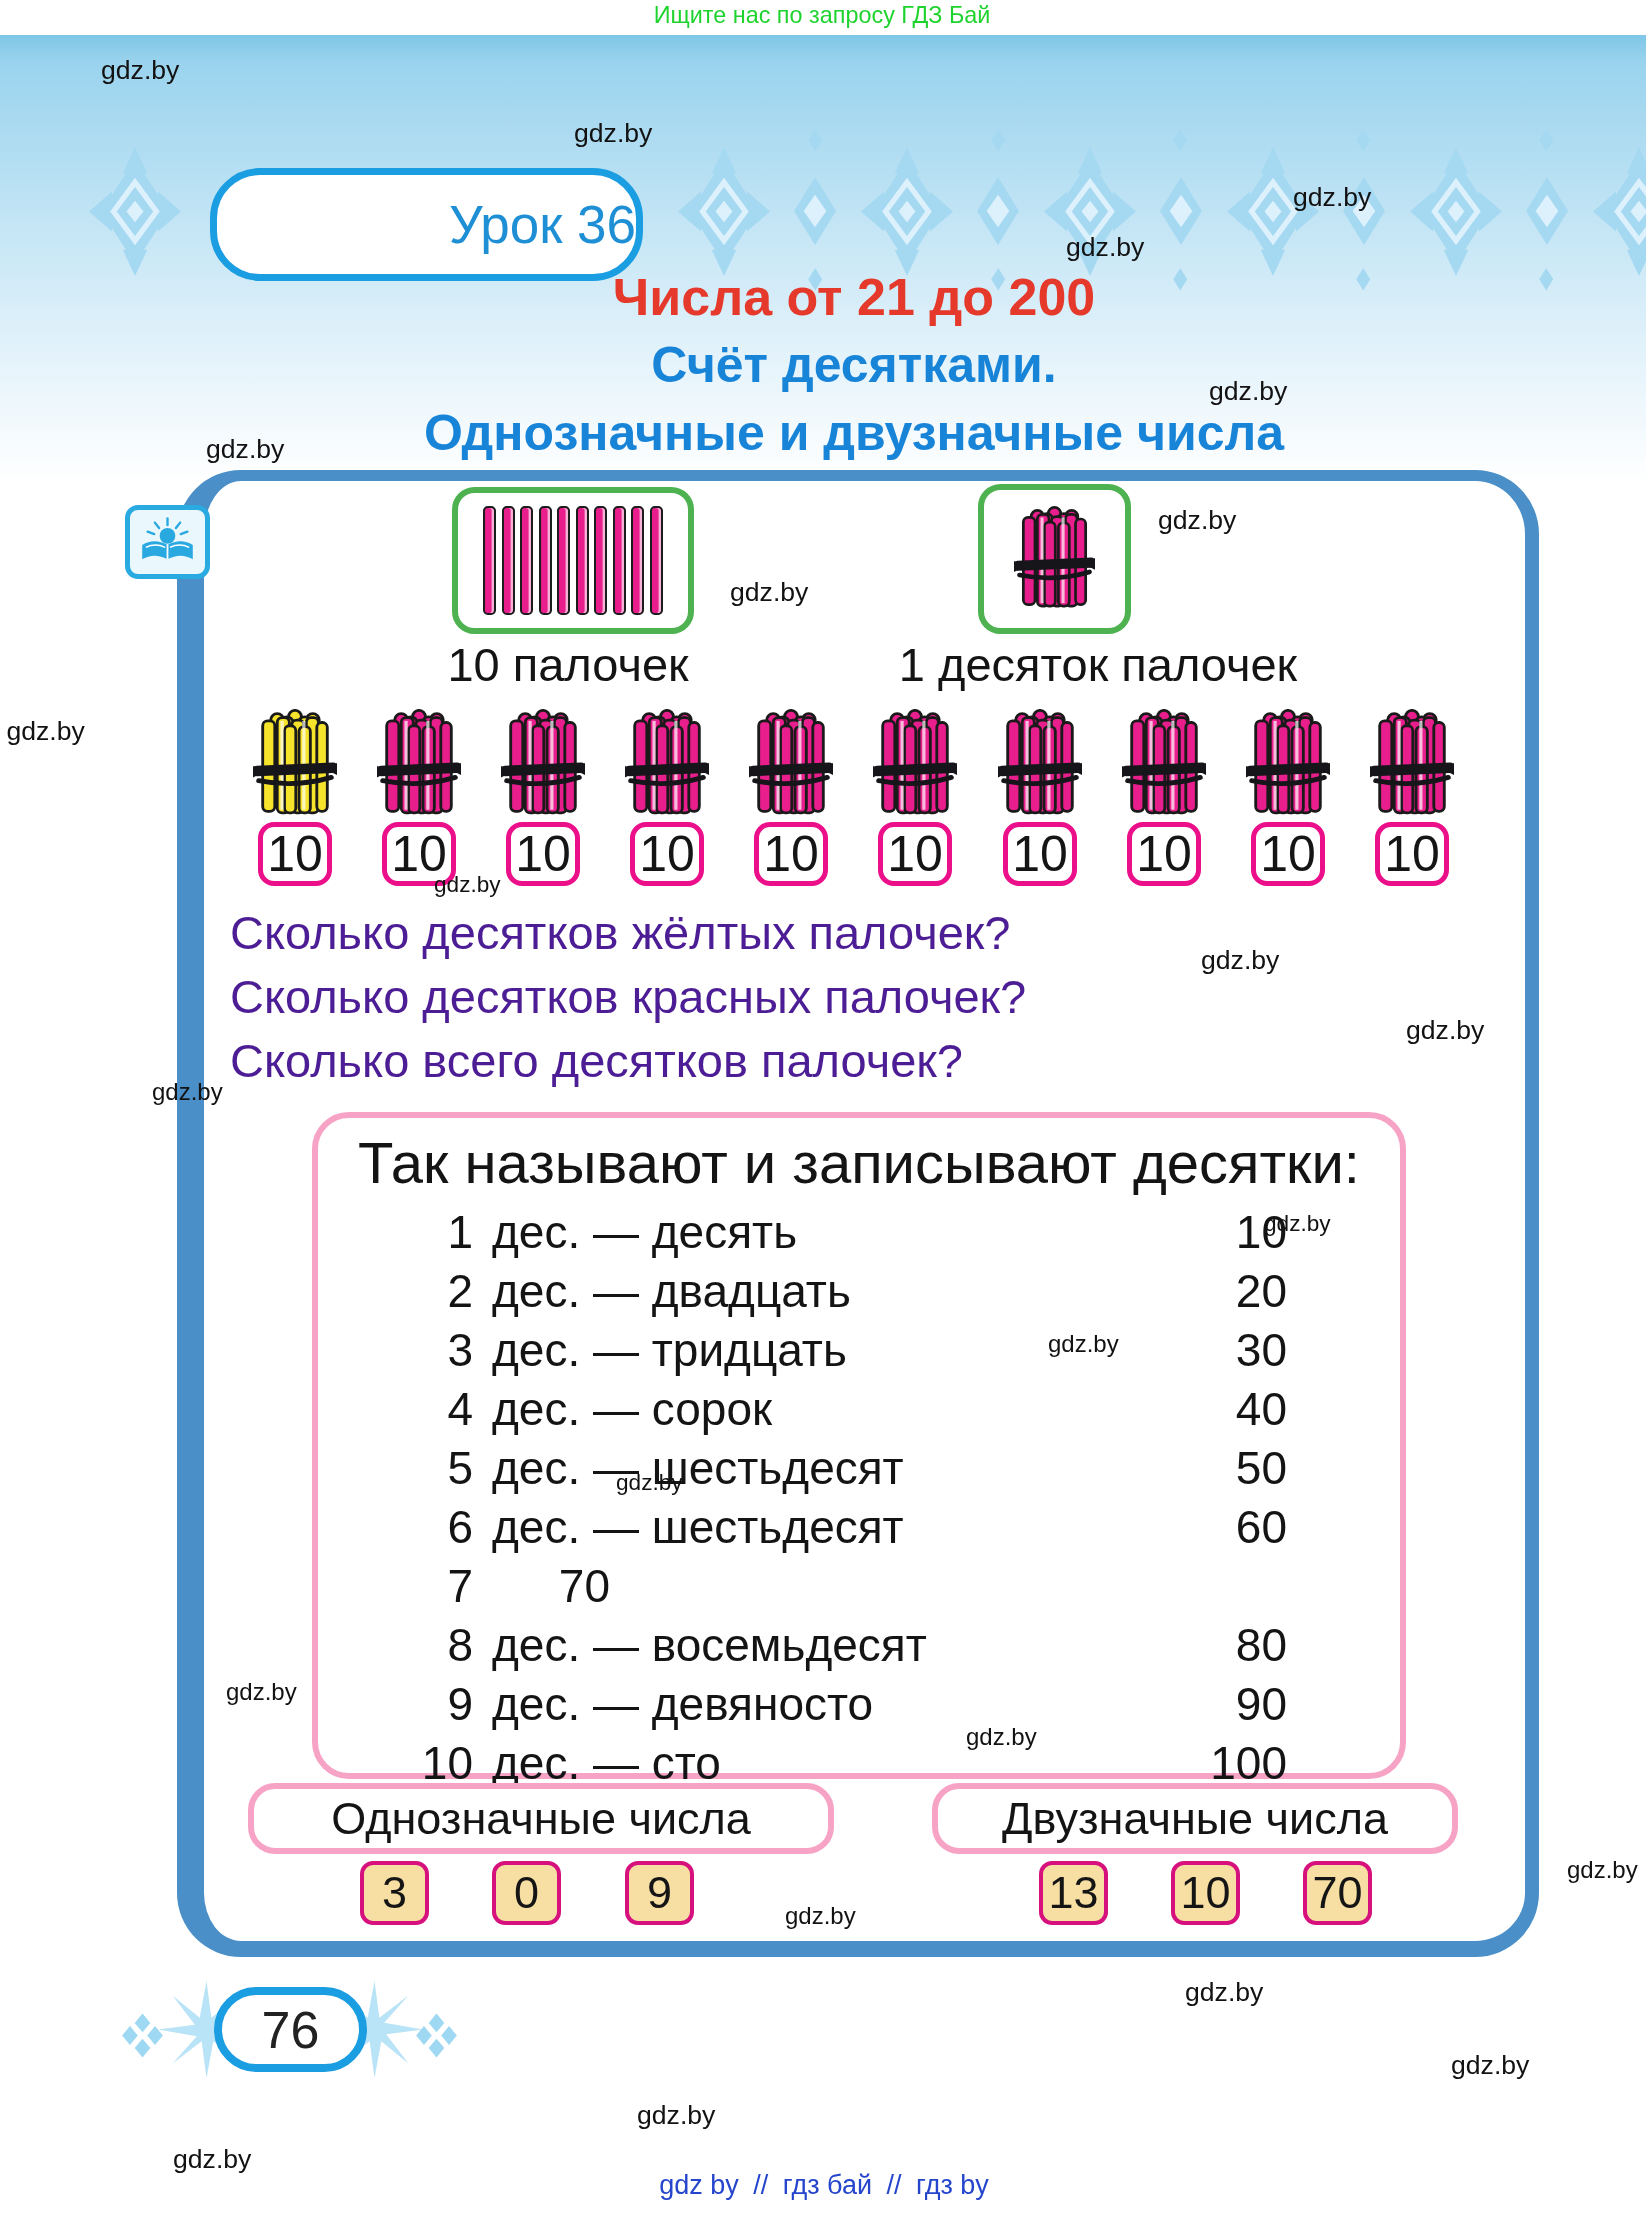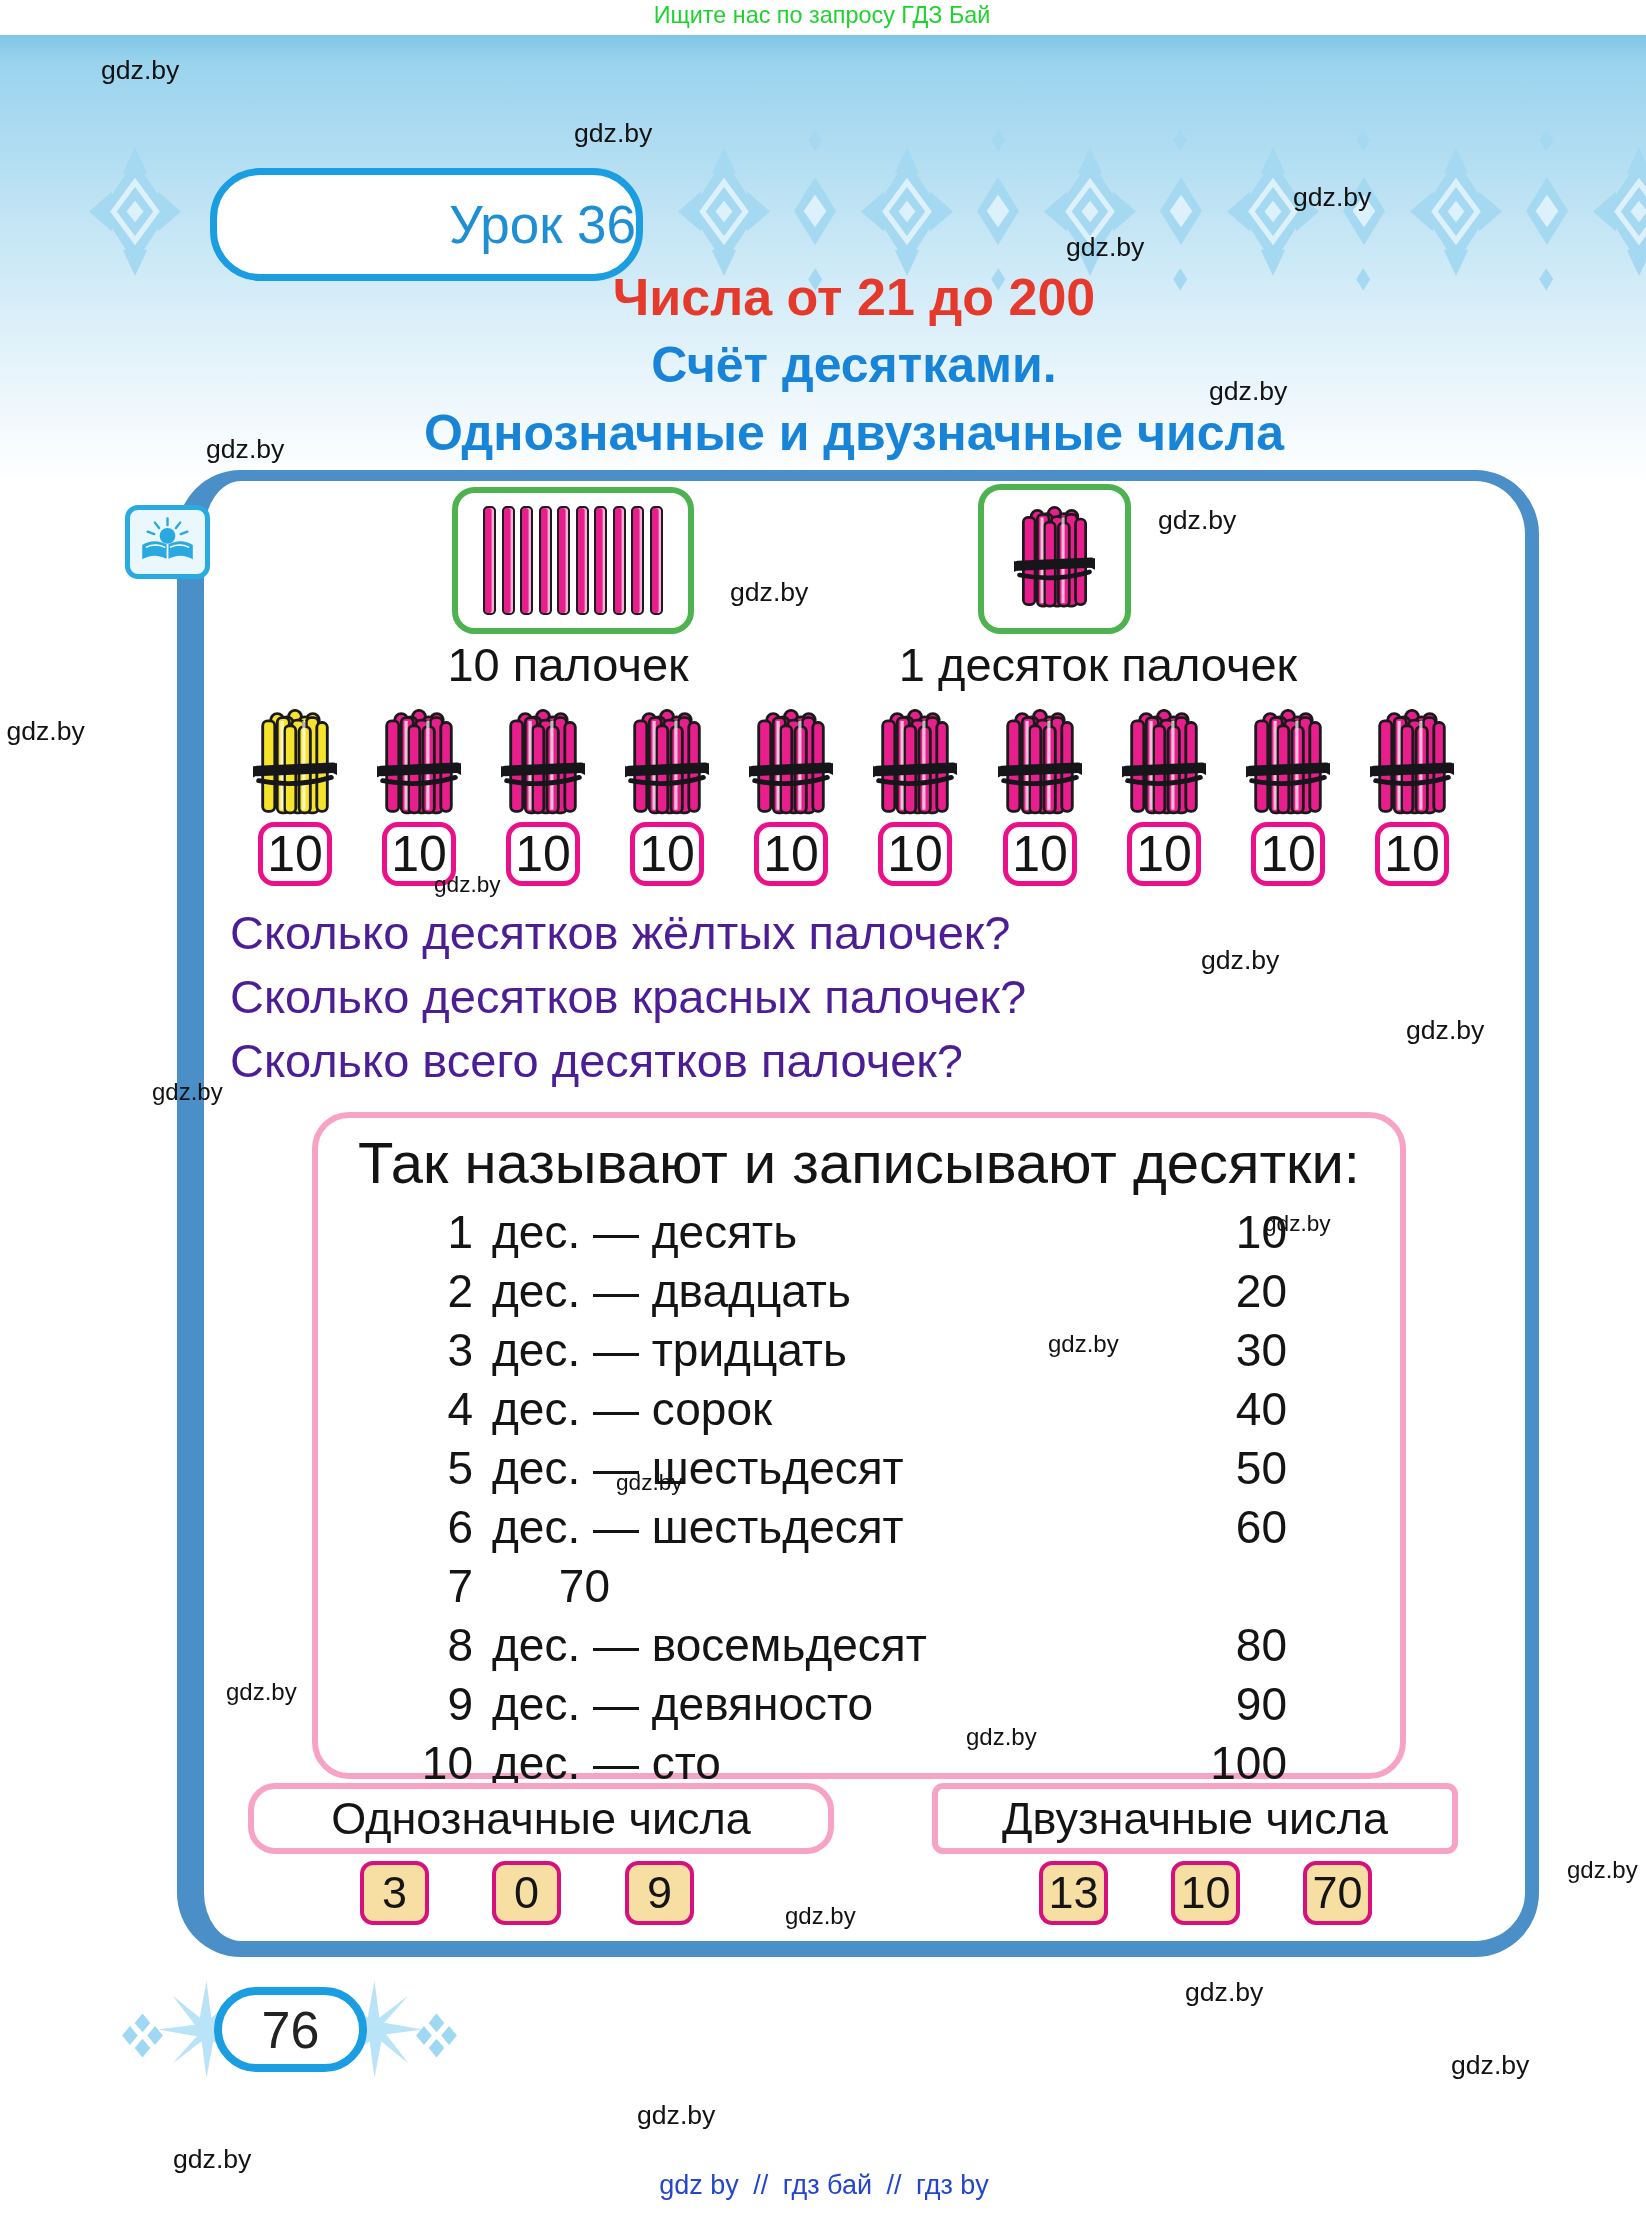--- a/index.html
+++ b/index.html
@@ -698,21 +698,21 @@
           <span class="num">10</span>
           <span class="rest">дес. — сто</span>
           <span class="val">100</span>
         </div>
       </div>
   </div>
 
   <div class="cat-box" style="left:248px;width:586px;">
     <span>Однозначные числа</span>
   </div>
-  <div class="cat-box" style="left:932px;width:526px;border-radius:11px;">
+  <div class="cat-box" style="left:932px;width:526px;">
     <span>Двузначные числа</span>
   </div>
   <div id="chips">
       <div class="chip" style="left: 360px;">3</div>
       <div class="chip" style="left: 492px;">0</div>
       <div class="chip" style="left: 625px;">9</div>
       <div class="chip" style="left: 1039px;">13</div>
       <div class="chip" style="left: 1171px;">10</div>
       <div class="chip" style="left: 1303px;">70</div>
     </div>

